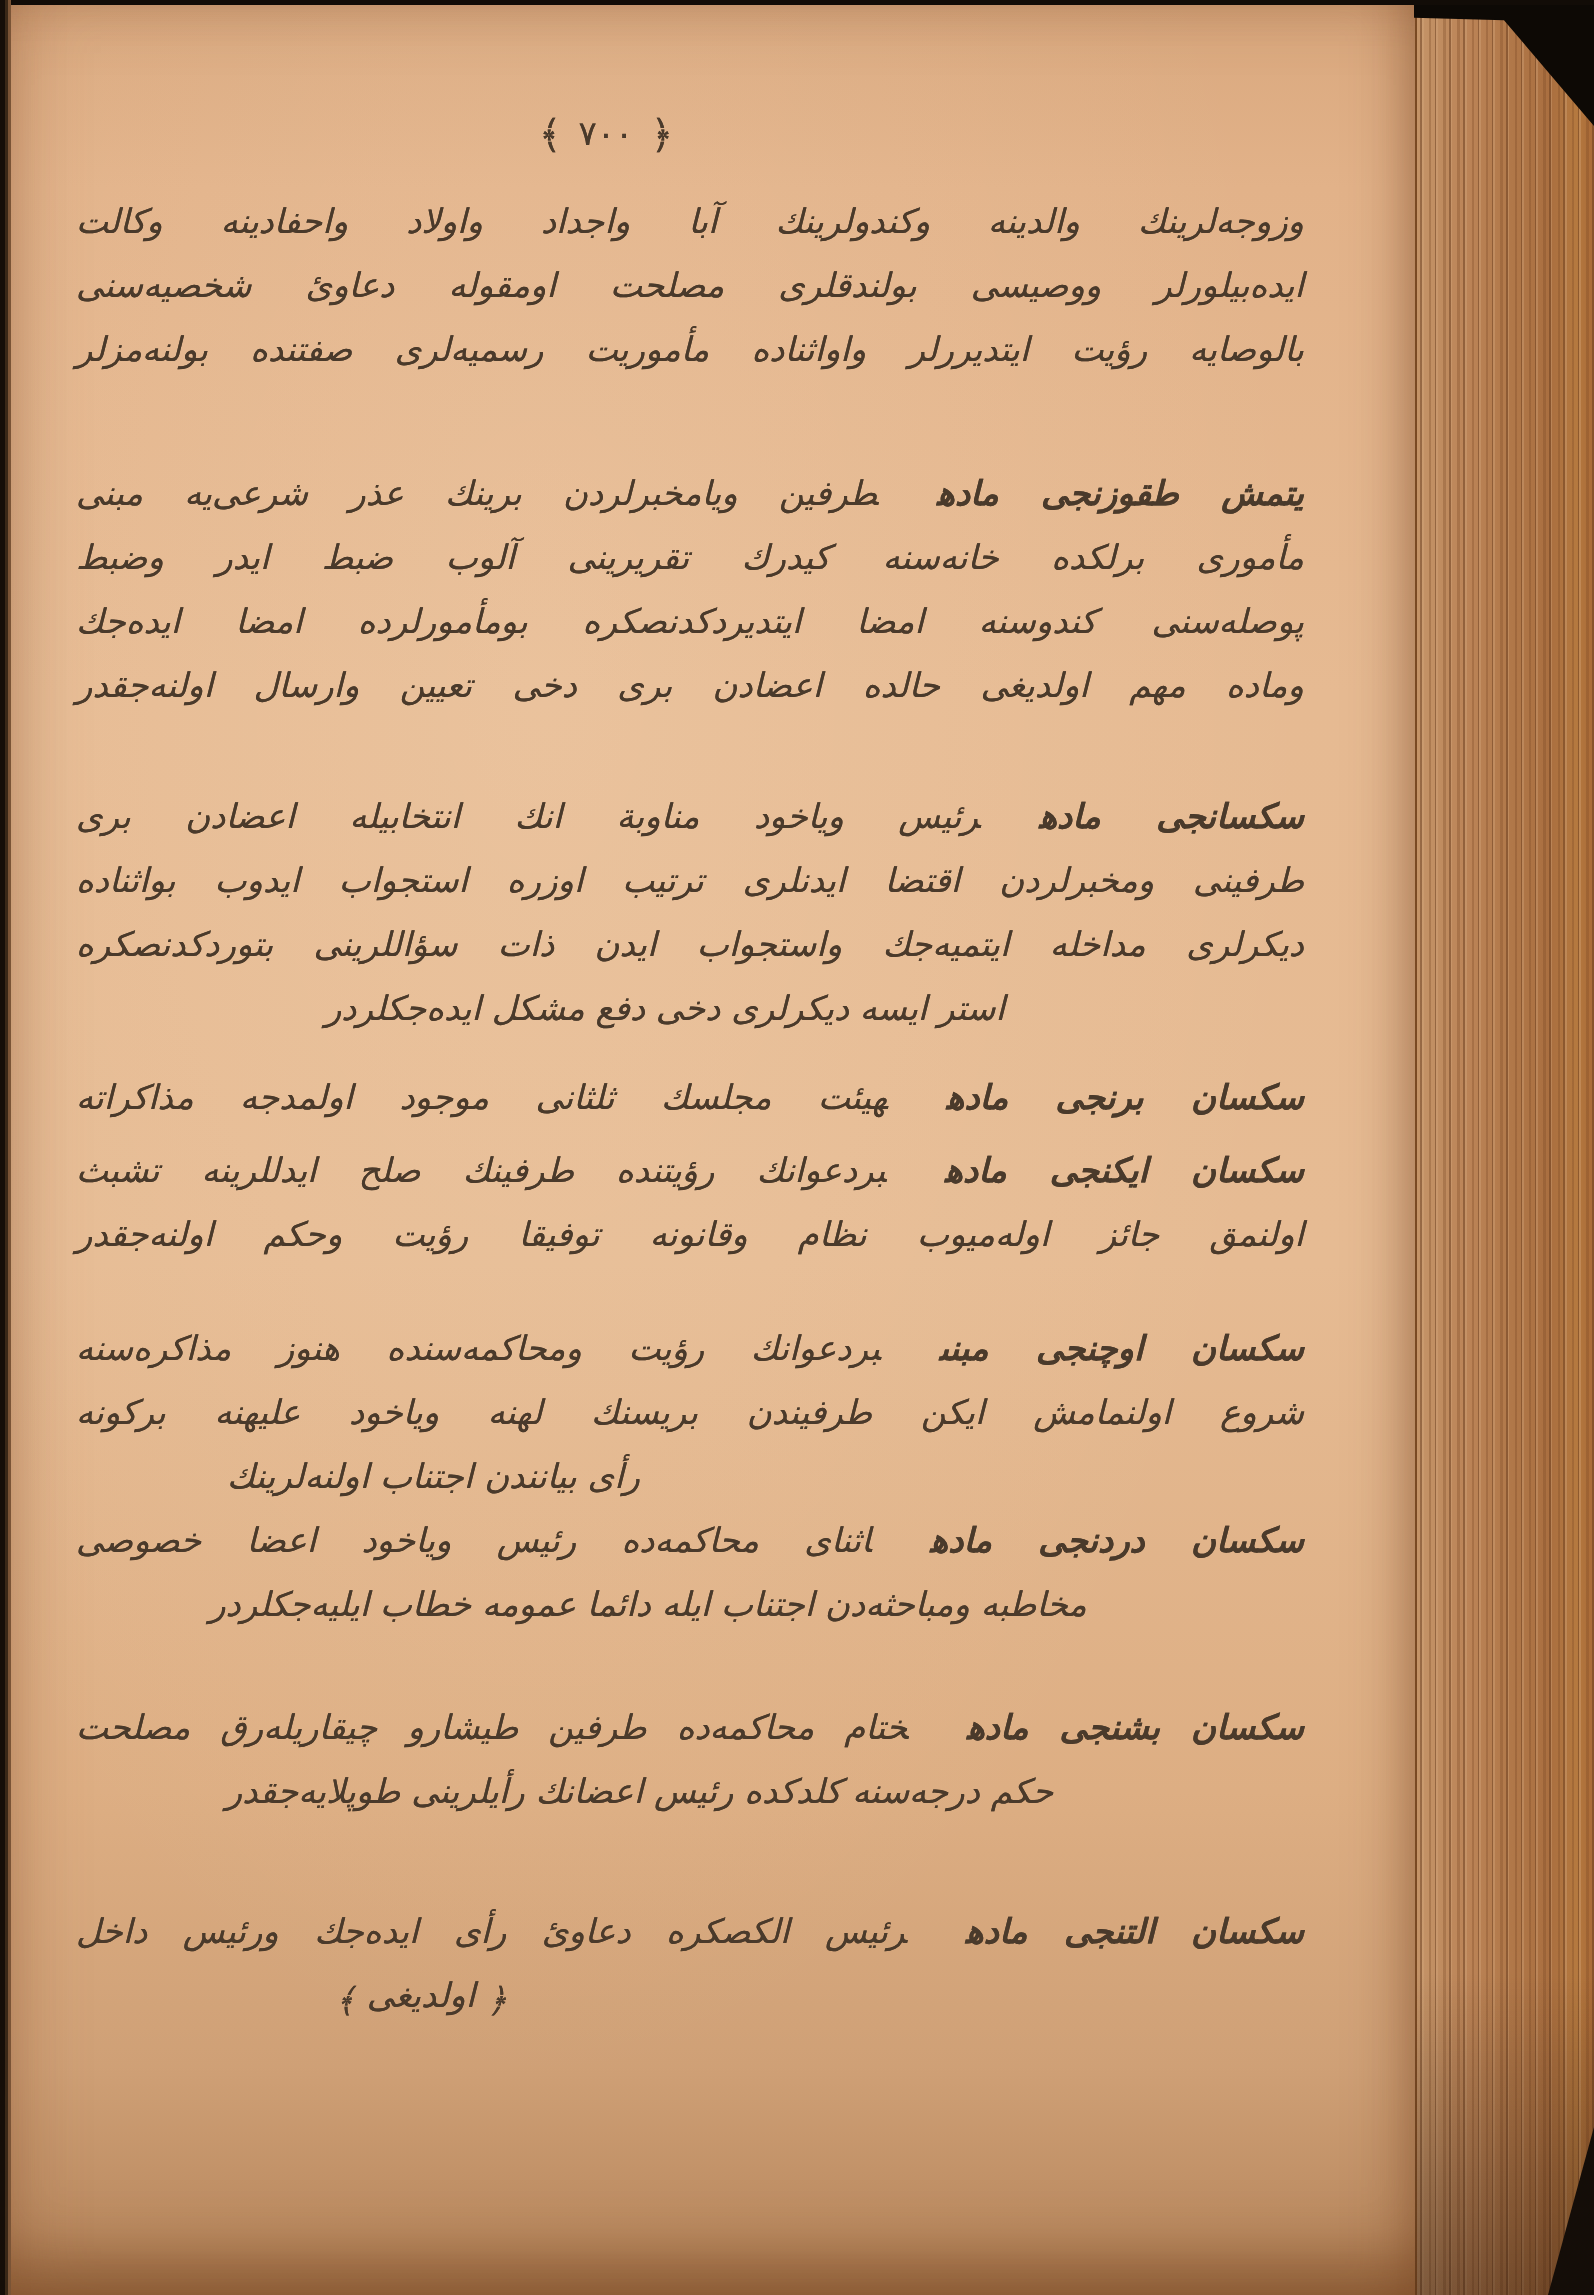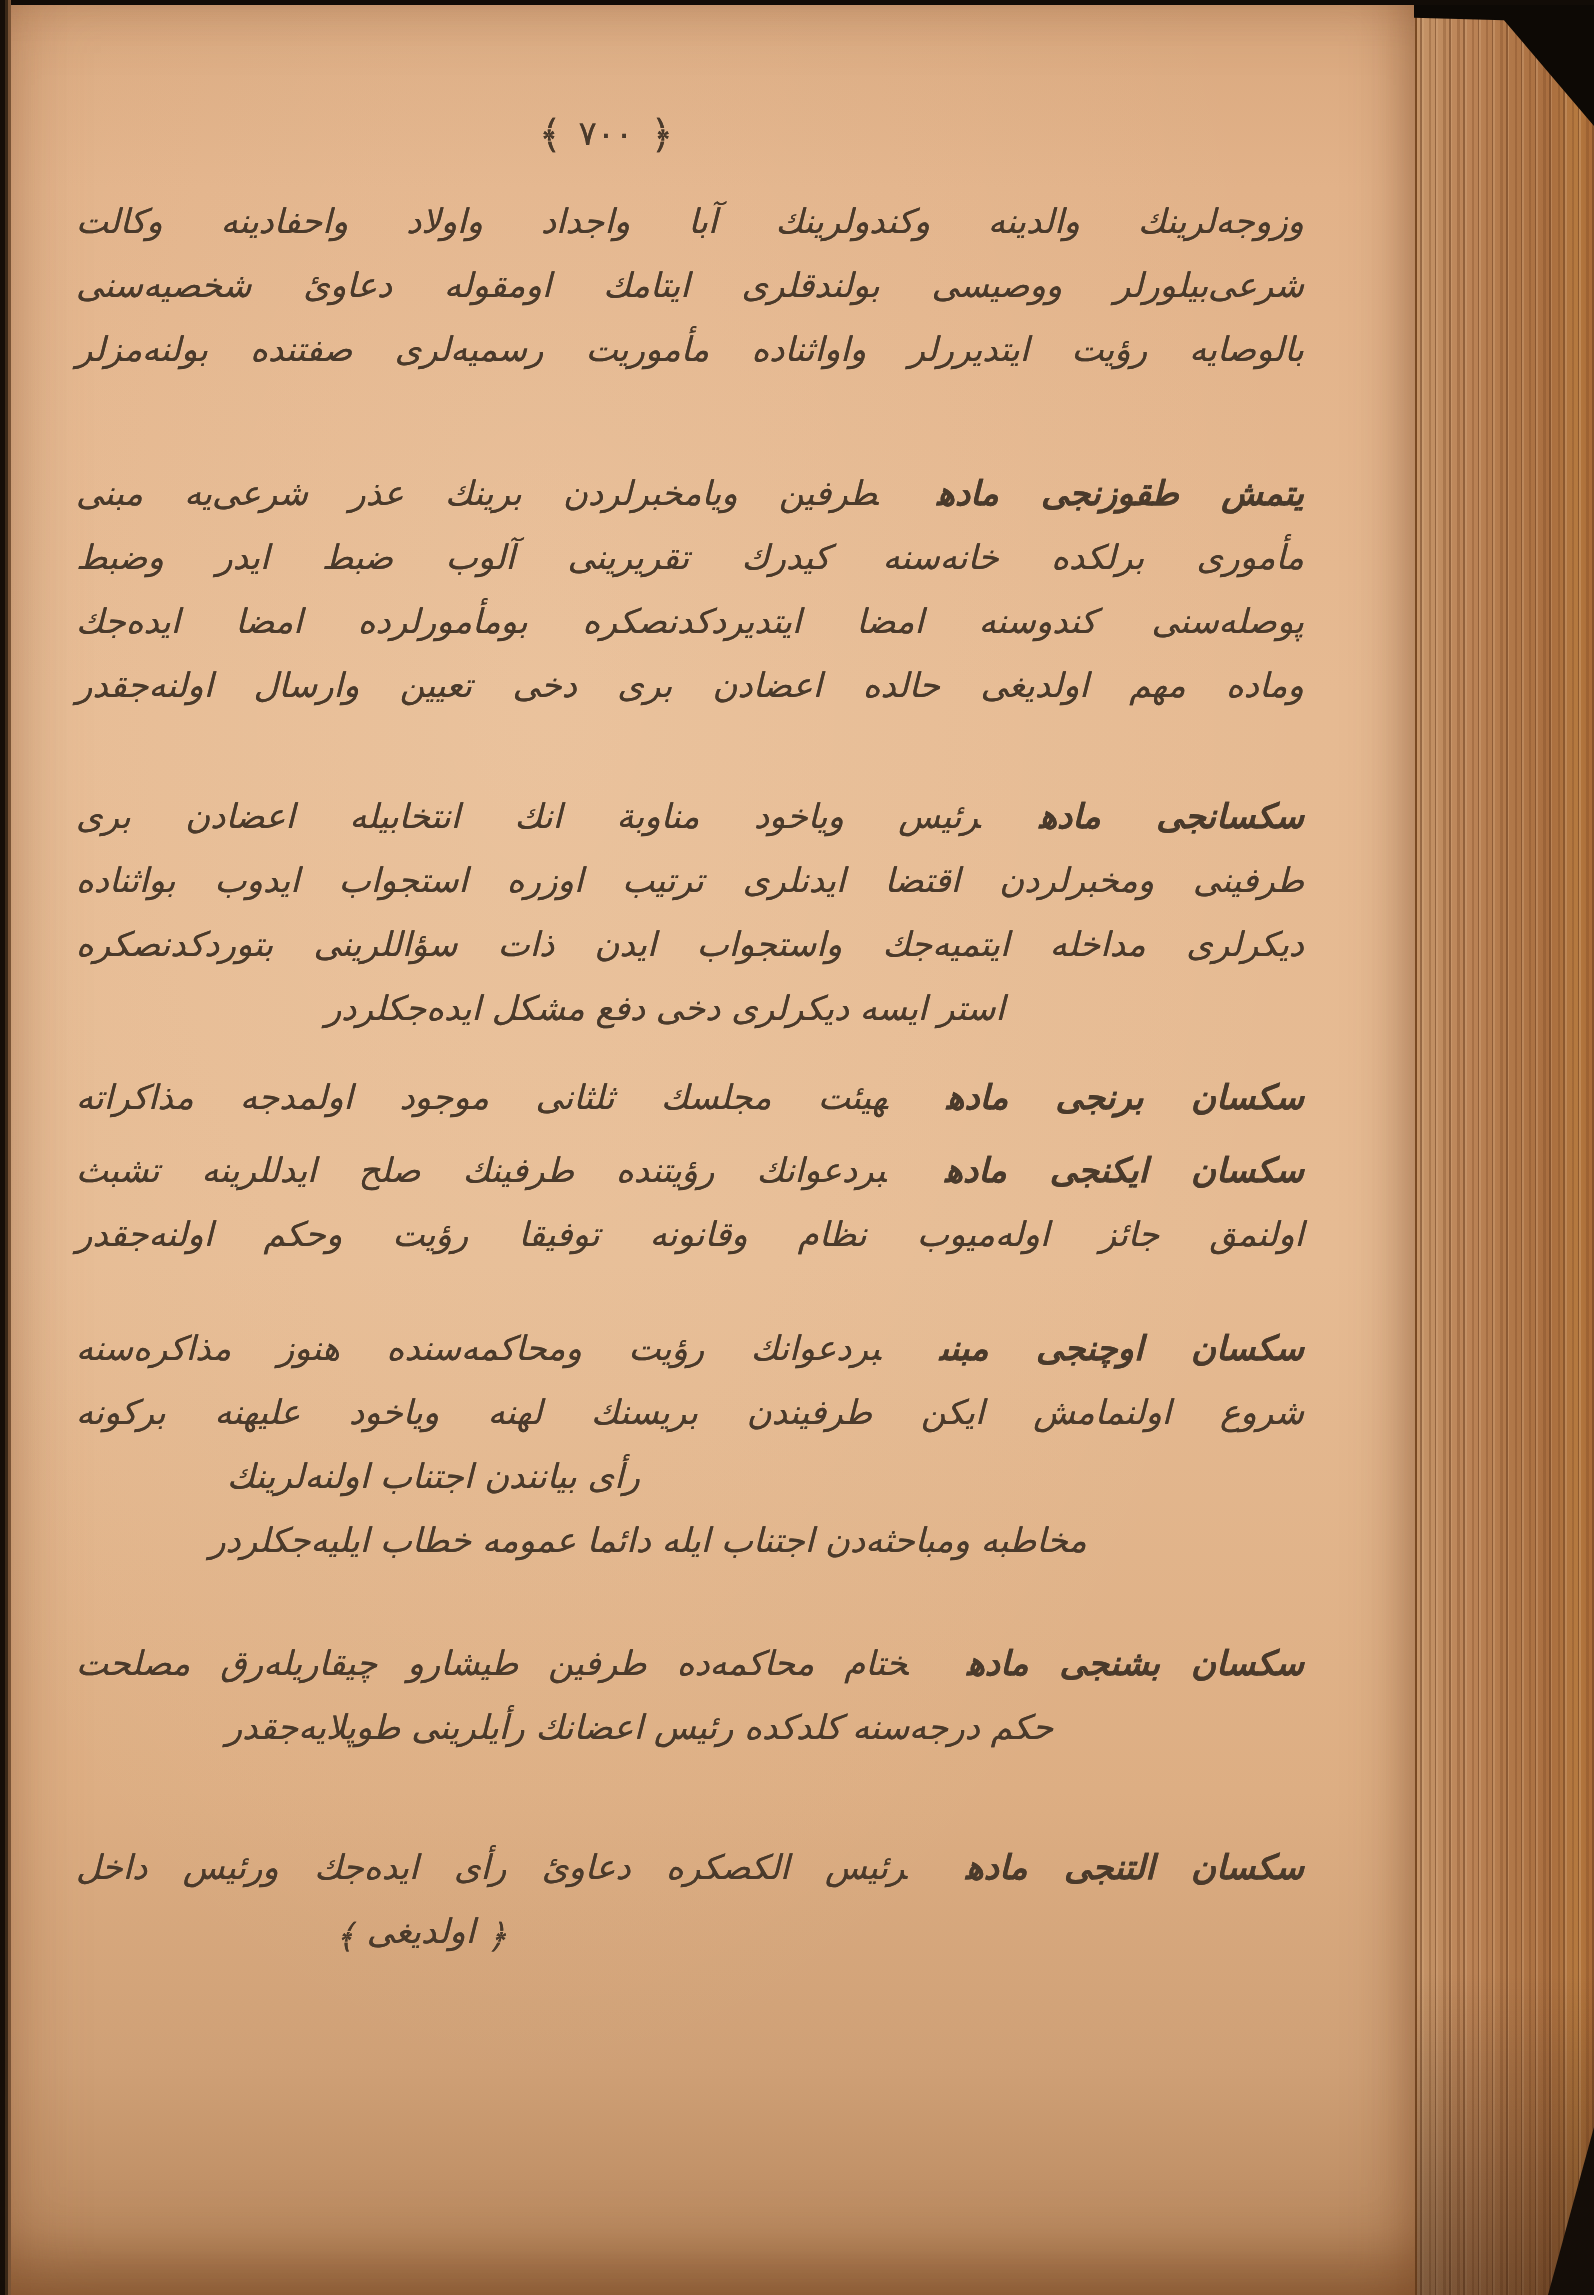--- a/index.html
+++ b/index.html
@@ -85,21 +85,21 @@
 
 <div class="paper">
   <div class="text">
 
     <div class="pagenum-line">
       <span class="orn">﴾</span><span class="num">٧٠٠</span><span class="orn">﴿</span>
     </div>
 
     <div class="para m-p1">
       <div class="line">وزوجه‌لرينك والدينه وكندولرينك آبا واجداد واولاد واحفادينه وكالت</div>
-      <div class="line">شرعى‌بيلورلر ووصيسى بولندقلرى ايتامك اومقوله دعاوئ شخصيه‌سنى</div>
+      <div class="line">ايده‌بيلورلر ووصيسى بولندقلرى مصلحت اومقوله دعاوئ شخصيه‌سنى</div>
       <div class="line">بالوصايه رؤيت ايتديررلر واواثناده مأموريت رسميه‌لرى صفتنده بولنه‌مزلر</div>
     </div>
 
     <div class="para m-p2">
       <div class="line"><span class="md">يتمش طقوزنجى ماده</span><span>طرفين ويامخبرلردن برينك عذر شرعى‌يه مبنى</span></div>
       <div class="line">مأمورى برلكده خانه‌سنه كيدرك تقريرينى آلوب ضبط ايدر وضبط</div>
       <div class="line">پوصله‌سنى كندوسنه امضا ايتديردكدنصكره بومأمورلرده امضا ايده‌جك</div>
       <div class="line">وماده مهم اولديغى حالده اعضادن برى دخى تعيين وارسال اولنه‌جقدر</div>
     </div>
 
@@ -119,20 +119,21 @@
       <div class="line">اولنمق جائز اوله‌ميوب نظام وقانونه توفيقا رؤيت وحكم اولنه‌جقدر</div>
     </div>
 
     <div class="para m-p6">
       <div class="line"><span class="md">سكسان اوچنجى مبنى</span><span>بردعوانك رؤيت ومحاكمه‌سنده هنوز مذاكره‌سنه</span></div>
       <div class="line">شروع اولنمامش ايكن طرفيندن بريسنك لهنه وياخود عليهنه بركونه</div>
       <div class="line center pr610">رأى بيانندن اجتناب اولنه‌لرينك</div>
     </div>
 
     <div class="para m-p7">
+      <div class="line"><span class="md">سكسان دردنجى ماده</span><span>اثناى محاكمه‌ده رئيس وياخود اعضا خصوصى</span></div>
       <div class="line center pr100">مخاطبه ومباحثه‌دن اجتناب ايله دائما عمومه خطاب ايليه‌جكلردر</div>
     </div>
 
     <div class="para m-p8">
       <div class="line"><span class="md">سكسان بشنجى ماده</span><span>ختام محاكمه‌ده طرفين طيشارو چيقاريله‌رق مصلحت</span></div>
       <div class="line center pr120">حكم درجه‌سنه كلدكده رئيس اعضانك رأيلرينى طوپلايه‌جقدر</div>
     </div>
 
     <div class="para m-p9">
       <div class="line"><span class="md">سكسان التنجى ماده</span><span>رئيس الكصكره دعاوئ رأى ايده‌جك ورئيس داخل</span></div>

